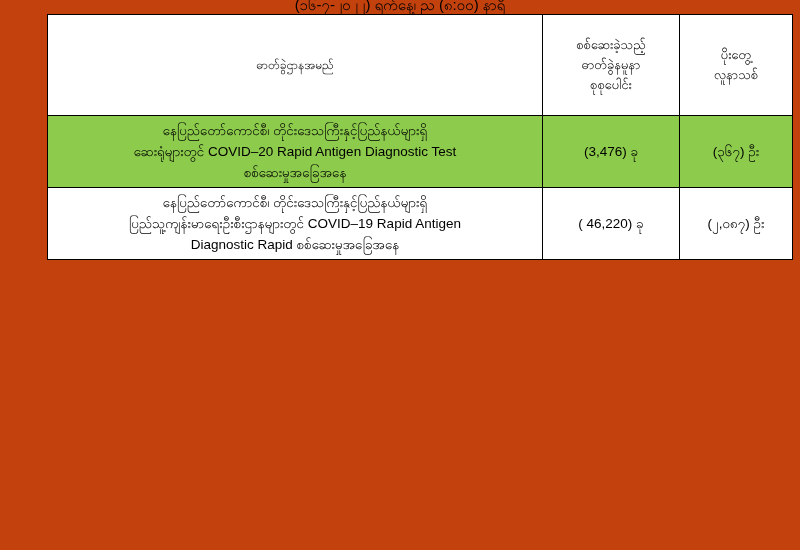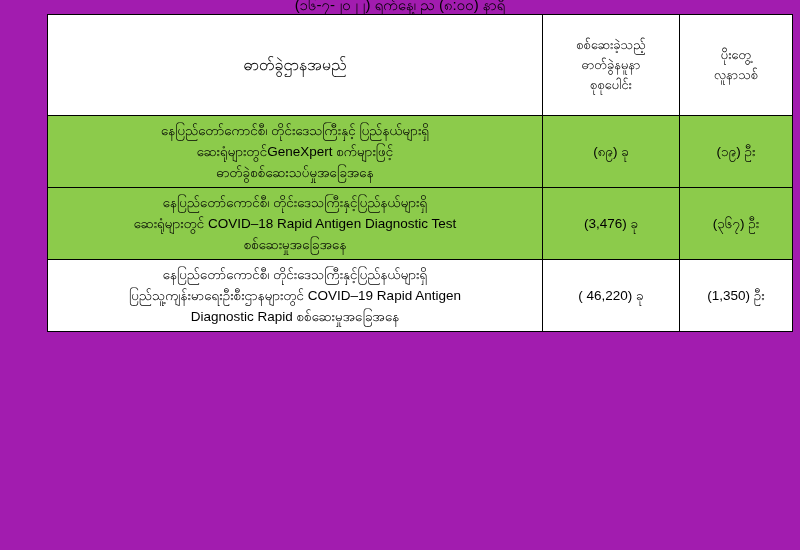--- a/index.html
+++ b/index.html
@@ -11,21 +11,21 @@
     overflow: hidden;
   }
   body {
     font-family: "Liberation Sans", "DejaVu Sans", sans-serif;
     color: #000000;
   }
   #page {
     position: relative;
     width: 800px;
     height: 550px;
-    background: #a21caf;
+    background: #c2410c;
   }
   .top-title {
     position: absolute;
     top: -4px;
     left: 0;
     width: 800px;
     text-align: center;
     font-size: 15px;
     line-height: 18px;
     color: #000;
@@ -52,21 +52,21 @@
   .col-name   { width: 482px; }
   .col-tests  { width: 124px; margin-left: 33px; }
   .col-cases  { width: 100px; }
 
   thead td {
     background: #ffffff;
     height: 92px;
   }
   .hdr-text {
     display: block;
-    font-size: 16px;
+    font-size: 12px;
     line-height: 22px;
   }
   .hdr-small {
     display: block;
     font-size: 13px;
     line-height: 20px;
   }
   tbody tr.green td {
     background: #8CCB4B;
   }
@@ -96,41 +96,32 @@
         </td>
         <td class="col-cases">
           <span class="hdr-small">ပိုးတွေ့</span>
           <span class="hdr-small">လူနာသစ်</span>
         </td>
       </tr>
     </thead>
     <tbody id="rows-body">
         <tr class="green">
           <td class="col-name cell-lines">
-            <span>နေပြည်တော်ကောင်စီ၊ တိုင်းဒေသကြီးနှင့် ပြည်နယ်များရှိ</span>
-            <span>ဆေးရုံများတွင်GeneXpert စက်များဖြင့်</span>
-            <span>ဓာတ်ခွဲစစ်ဆေးသပ်မှုအခြေအနေ</span>
-          </td>
-          <td class="col-tests num">(၈၉) ခု</td>
-          <td class="col-cases num">(၁၉) ဦး</td>
-        </tr>
-        <tr class="green">
-          <td class="col-name cell-lines">
             <span>နေပြည်တော်ကောင်စီ၊ တိုင်းဒေသကြီးနှင့်ပြည်နယ်များရှိ</span>
-            <span>ဆေးရုံများတွင် COVID–18 Rapid Antigen Diagnostic Test</span>
+            <span>ဆေးရုံများတွင် COVID–20 Rapid Antigen Diagnostic Test</span>
             <span>စစ်ဆေးမှုအခြေအနေ</span>
           </td>
           <td class="col-tests num">(3,476) ခု</td>
           <td class="col-cases num">(၃၆၇) ဦး</td>
         </tr>
         <tr class="white">
           <td class="col-name cell-lines">
             <span>နေပြည်တော်ကောင်စီ၊ တိုင်းဒေသကြီးနှင့်ပြည်နယ်များရှိ</span>
             <span>ပြည်သူ့ကျန်းမာရေးဦးစီးဌာနများတွင်  COVID–19 Rapid Antigen</span>
             <span>Diagnostic Rapid စစ်ဆေးမှုအခြေအနေ</span>
           </td>
           <td class="col-tests num">( 46,220) ခု</td>
-          <td class="col-cases num">(1,350) ဦး</td>
+          <td class="col-cases num">(၂,၀၈၇) ဦး</td>
         </tr>
       </tbody>
   </table>
 
 </div>
 
 </body></html>

